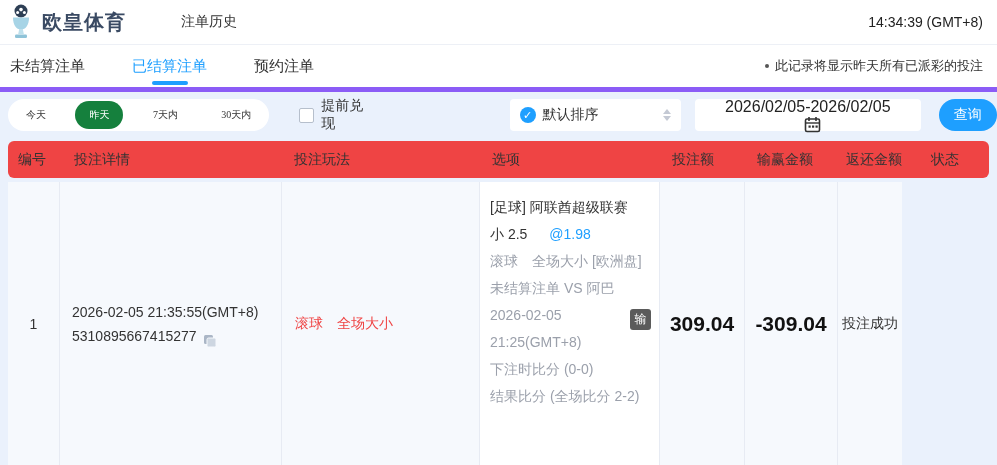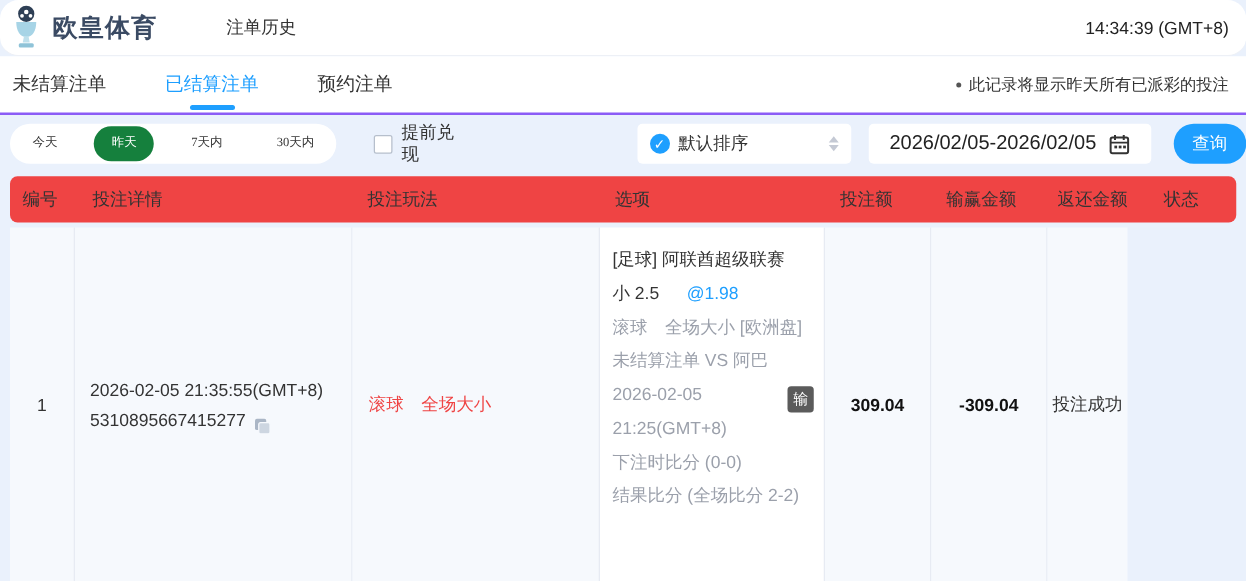--- a/index.html
+++ b/index.html
@@ -6,29 +6,29 @@
   html,body { width:997px; height:465px; overflow:hidden; }
   body {
     font-family:"Liberation Sans","DejaVu Sans",sans-serif;
     background:#eaf1fc;
     color:#333;
     position:relative;
   }
   
   .topbar{
     height:45px; background:#fff; border-bottom:1px solid #edf0f6;
-    display:flex; align-items:center; padding:0 14px 0 8px;border-radius:15px;
+    display:flex; align-items:center; padding:0 14px 0 8px;
   }
   .logo{ width:26px; height:36px; display:flex; align-items:center; }
   .brand{ font-size:20px; font-weight:bold; color:#3a4a63; margin-left:8px; letter-spacing:1px; }
   .page-title{ font-size:14px; color:#333; margin-left:55px;text-align:center; }
   .clock{ margin-left:auto; font-size:14px; color:#222; }
   
   .tabbar{
-    height:47px; background:#fff; border-bottom:2px solid #8b5cf6;
+    height:47px; background:#fff; border-bottom:5px solid #8b5cf6;
     display:flex; align-items:center; padding:0 14px 0 10px;
   }
   .tab{ font-size:15px; color:#333; margin-right:47px; position:relative; height:100%;
         display:flex; align-items:center; cursor:pointer; }
   .tab.active{ color:#1e9fff; }
   .tab.active::after{
     content:""; position:absolute; left:50%; transform:translateX(-50%);
     bottom:2px; width:36px; height:4px; border-radius:2px; background:#1e9fff;
   }
   .note{ margin-left:auto; font-size:13px; color:#333; display:flex; align-items:center; }
@@ -52,21 +52,21 @@
   }
   .check-circle{ width:16px; height:16px; border-radius:50%; background:#1e9fff; color:#fff;
     font-size:11px; display:flex; align-items:center; justify-content:center; }
   .sort-label{ font-size:14px; color:#333; margin-left:7px; }
   .caret{ margin-left:auto; display:flex; flex-direction:column; gap:2px; align-items:center; }
   .caret i{ display:block; width:0; height:0; border-left:4px solid transparent; border-right:4px solid transparent; }
   .caret .up{ border-bottom:5px solid #c4c9d4; }
   .caret .down{ border-top:5px solid #c4c9d4; }
   .daterange{
     margin-left:14px; width:228px; height:32px; background:#fff; border-radius:4px;
-    display:flex; align-items:center; justify-content:center; cursor:pointer;
+    display:flex; align-items:center; justify-content:center; cursor:pointer;flex-direction:column;
   }
   .date-text{ font-size:16px; color:#222; }
   .cal{ margin-left:10px; display:flex; }
   .query-btn{
     margin-left:18px; width:59px; height:32px; border:none; border-radius:16px;
     background:#1e9fff; color:#fff; font-size:14px; cursor:pointer; font-family:inherit;
   }
   
   .thead{
     margin:10px 8px 0 8px; height:37px; background:#ef4444; border-radius:6px;
@@ -77,21 +77,21 @@
   }
   .c1{ width:52px; }  .c2{ width:222px; } .c3{ width:198px; } .c4{ width:180px; }
   .c5{ width:85px; }  .c6{ width:93px; }  .c7{ width:87px; }  .c8{ width:64px; }
   .thead > div{ padding-left:12px; }
   .thead > .c1{ padding-left:10px; } .thead > .c2{ padding-left:14px; }
   .thead > .c7{ padding-left:8px; }  .thead > .c8{ padding-left:6px; }
   .trow > div{ background:#f6f9fd; border-right:1px solid #e7ebf3; }
   .trow > div:last-child{ border-right:none; }
   .cell-center{ display:flex; align-items:center; justify-content:center; }
   .cell-mid{ display:flex; flex-direction:column; justify-content:center; }
-  .bold{ font-weight:bold; font-size:14px; color:#111; }
+  .bold{ font-weight:bold; font-size:21px; color:#111; }
   .trow .c2{ padding-left:12px; line-height:24px; color:#333; }
   .trow .c3{ padding-left:13px; color:#ef4444; }
   .bet-no-line{ display:flex; align-items:flex-end; }
   .copy-icon{ margin-left:6px; display:flex; cursor:pointer; }
   
   .opt{
     background:#fff !important; padding:12px 10px 0 10px; line-height:27px;
     position:relative; color:#333;
   }
   .gray{ color:#9ba0ab; }

